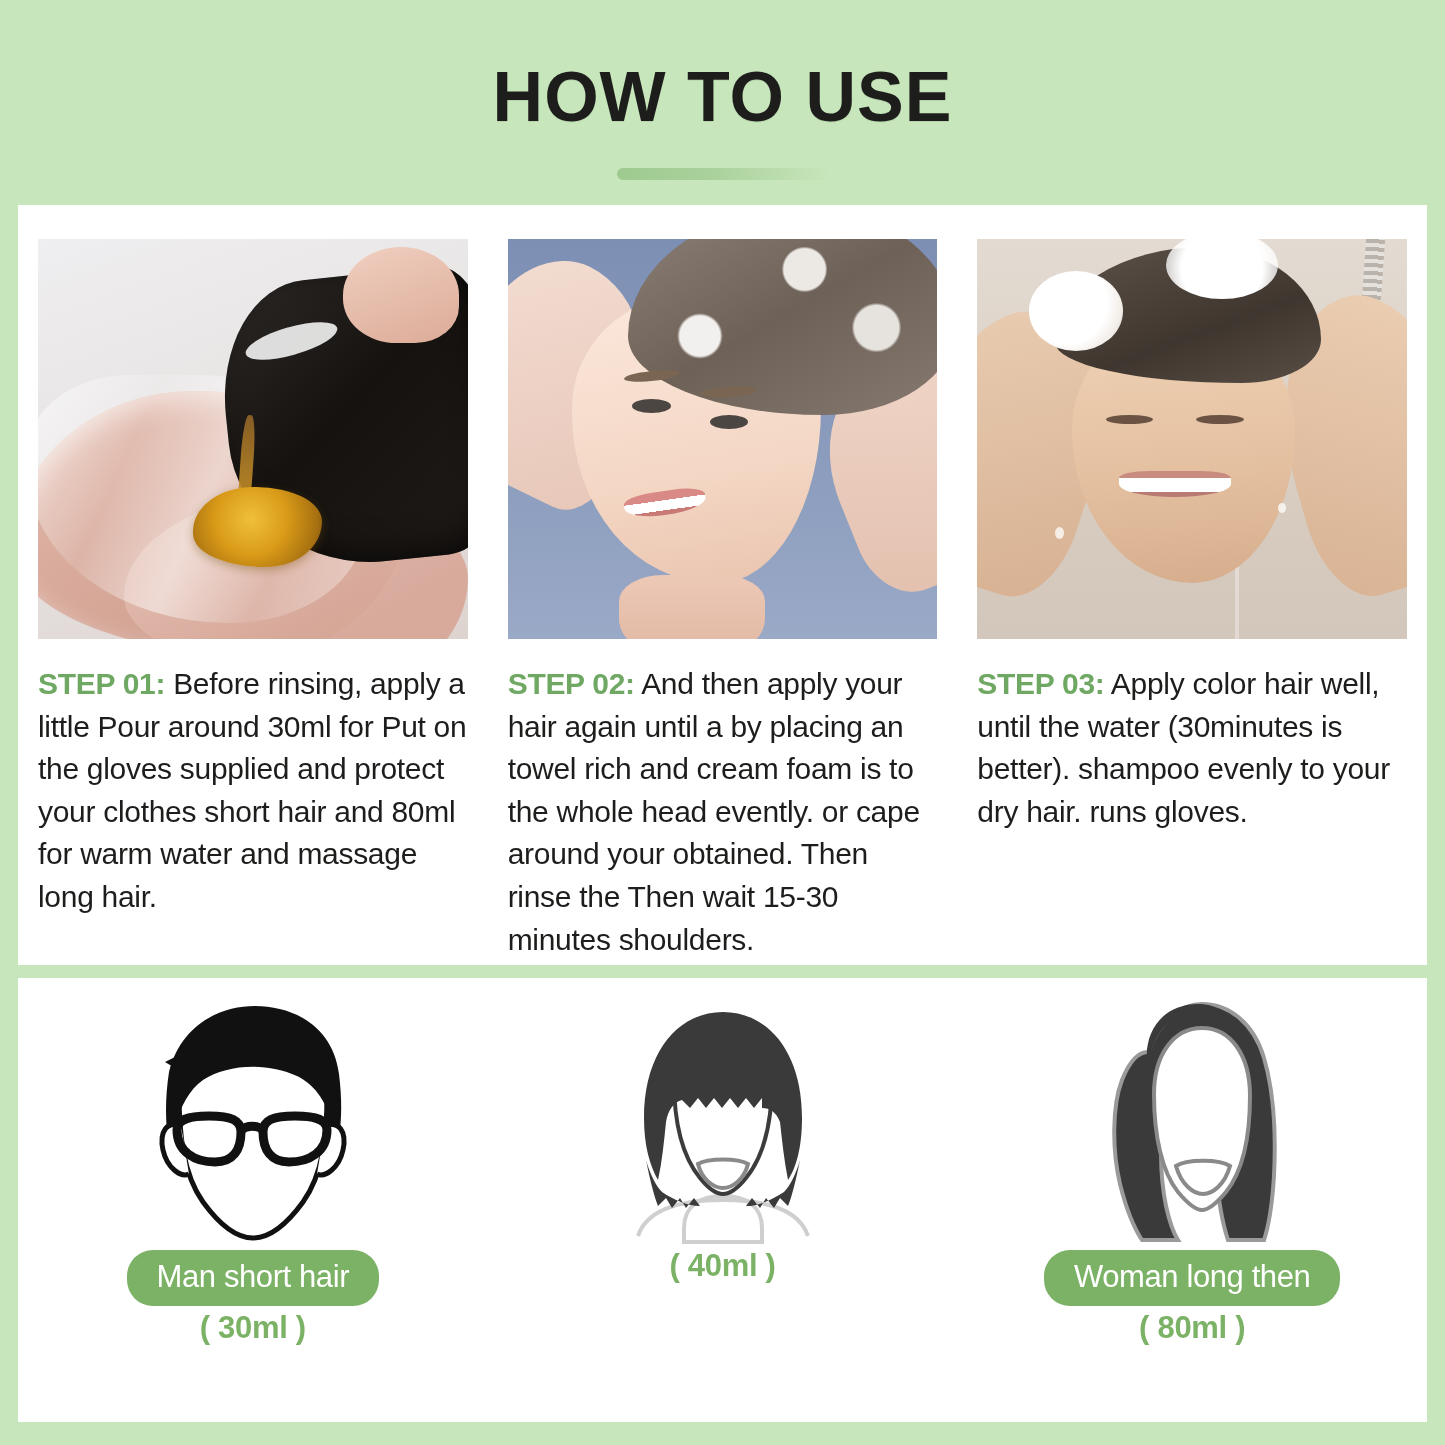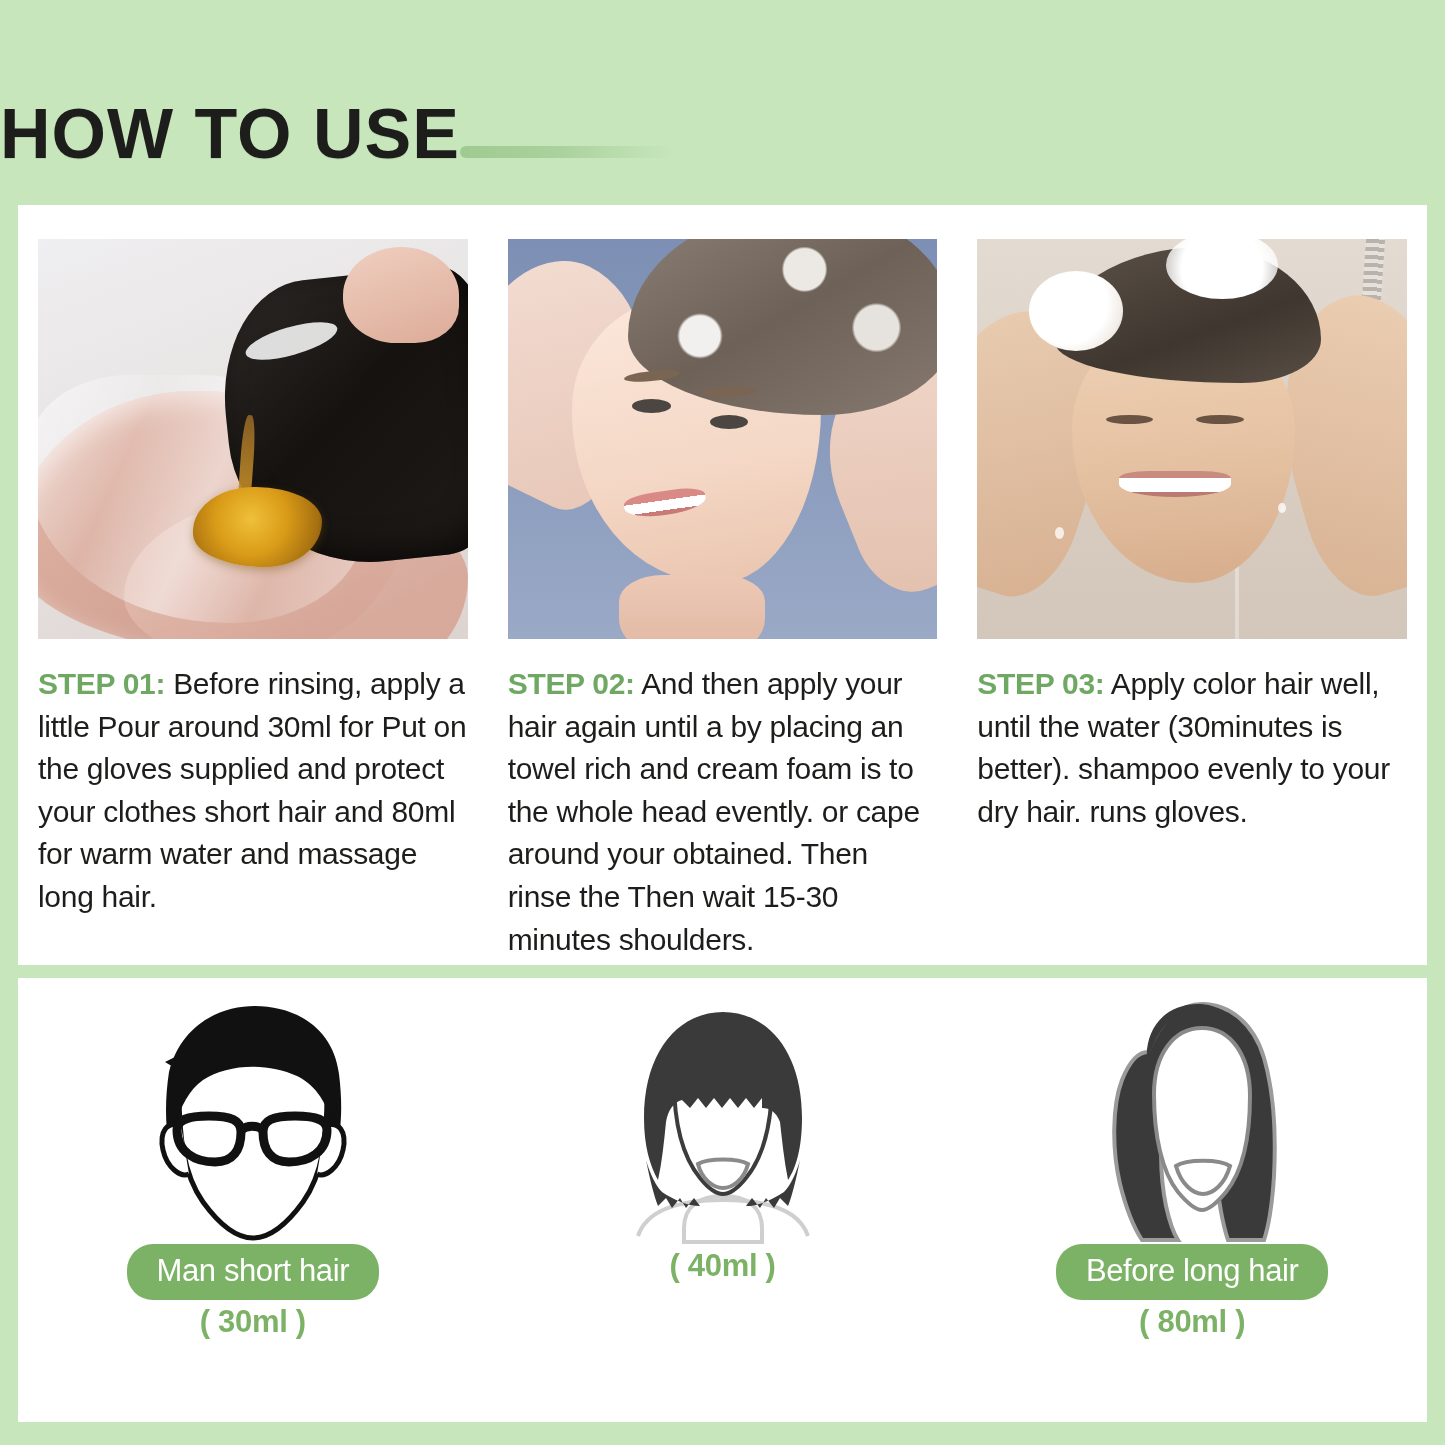--- a/index.html
+++ b/index.html
@@ -19,21 +19,21 @@
     background: #c7e6bb;
   }
 
   
   .header {
     position: absolute;
     top: 0; left: 0;
     width: 1445px;
     height: 205px;
     display: flex;
-    flex-direction: row;
+    flex-direction: column;
     align-items: center;
     justify-content: flex-start;
     padding-top: 62px;
   }
   .title {
     font-size: 70px;
     font-weight: 800;
     letter-spacing: 1px;
     color: #1d1d1b;
     font-family: "Liberation Sans", sans-serif;
@@ -267,20 +267,21 @@
   }
   .hair-figure {
     width: 260px;
     height: 248px;
     display: flex;
     align-items: flex-end;
     justify-content: center;
   }
   .hair-figure svg { display: block; }
   .pill {
+    margin-top: 6px;
     background: #7cb266;
     color: #ffffff;
     border-radius: 26px;
     padding: 10px 30px 12px 30px;
     font-size: 31px;
     font-weight: 400;
     letter-spacing: -0.4px;
     font-family: "Liberation Sans", sans-serif;
     white-space: nowrap;
     line-height: 1.1;
@@ -403,19 +404,19 @@
 
     <div class="hair-col">
       <div class="hair-figure">
         <svg width="228" height="248" viewBox="0 0 228 248" aria-hidden="true">
           <path d="M70 56 C82 24 104 8 124 8 C152 8 176 28 186 62 C196 96 198 140 196 180 C194 212 190 232 186 244 L150 244 C144 226 140 200 138 176 C136 150 132 130 126 118 C120 106 110 100 100 104 C92 108 86 120 84 140 C82 164 84 190 88 210 C92 228 96 238 100 244 L64 244 C56 232 48 212 42 188 C34 154 34 110 44 84 C52 64 60 56 70 56 Z" fill="#3a3a3a" stroke="#9a9a9a" stroke-width="4"></path>
           <path d="M76 98 C76 58 96 32 124 32 C152 32 172 58 172 100 C172 142 164 176 148 196 C138 208 130 214 124 214 C118 214 110 208 100 196 C84 176 76 140 76 98 Z" fill="#ffffff" stroke="#8a8a8a" stroke-width="4"></path>
           <path d="M98 170 C108 163 142 163 152 170 C147 188 135 198 125 198 C115 198 103 188 98 170 Z" fill="#ffffff" stroke="#8a8a8a" stroke-width="4"></path>
           <path d="M124 14 C94 14 74 38 70 70 C66 52 72 30 88 18 C102 8 120 6 134 10 C156 16 172 36 176 62 C170 34 150 14 124 14 Z" fill="#3a3a3a"></path>
         </svg>
       </div>
-      <div class="pill">Before long hair</div>
+      <div class="pill">Woman long then</div>
       <div class="volume">( 80ml )</div>
     </div>
 
   </div>
 
 </div>
 
 </body></html>

